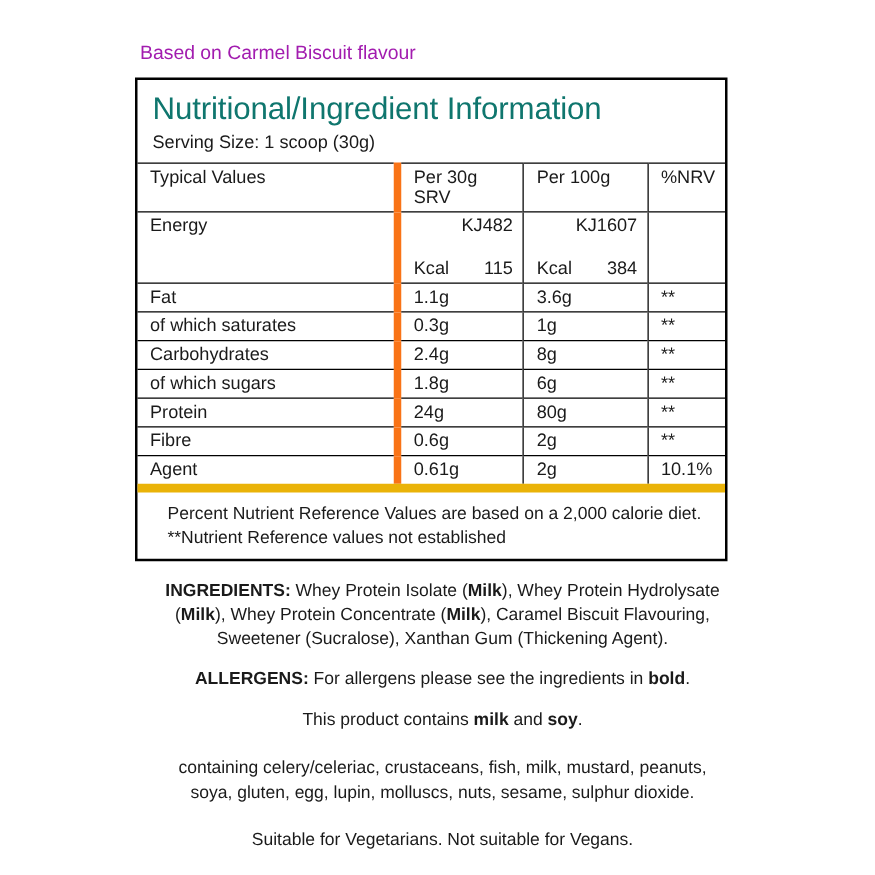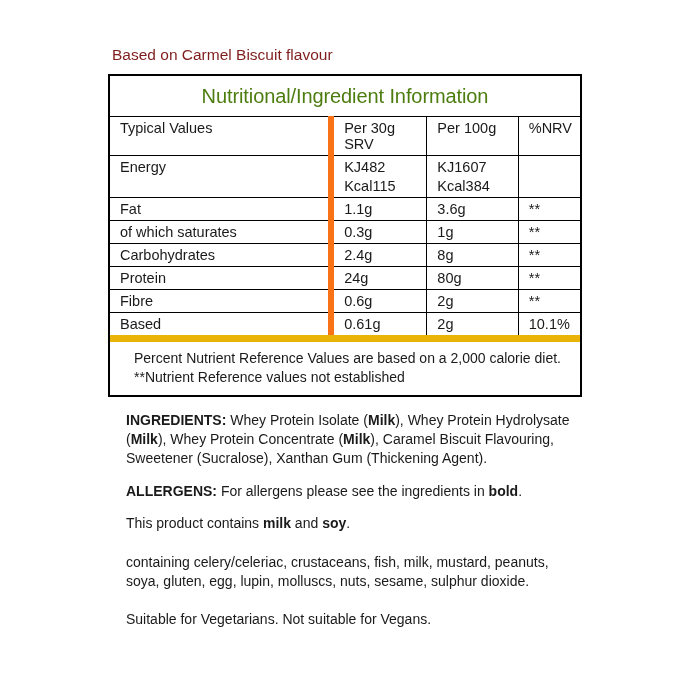--- a/index.html
+++ b/index.html
@@ -17,38 +17,37 @@
   }
   .page {
     width: 700px;
     height: 700px;
     box-sizing: border-box;
     padding: 30px 0 0 0;
     position: relative;
   }
   .based-on {
     font-size: 15.5px;
-    margin: 16px 0 10px 112px;
-    color: #7f1d1d;
+    margin: 4px 0 10px 112px;
+    color: #a21caf;
   }
   .panel {
     margin: 0 118px 0 108px;
     border: 2px solid #000;
     box-sizing: border-box;
     padding: 0;
   }
   .panel-head {
     padding: 9px 12px 8px 12px;
   }
   .panel-title {
-    font-size: 20px;
+    font-size: 25px;
     line-height: 1.15;
     letter-spacing: -0.1px;
-    color: #4d7c0f;
-    text-align: center;
+    color: #0f766e;
   }
   .serving {
     font-size: 14.5px;
     margin-top: 4px;
     color: #1a1a1a;
   }
   table.nutri {
     width: 100%;
     border-collapse: collapse;
     font-size: 14.5px;
@@ -64,56 +63,57 @@
     font-weight: normal;
   }
   .col-label { width: 50%; }
   .col-srv   { width: 21%; border-left: 6px solid #f97316; }
   .col-100   { width: 20%; border-left: 1px solid #000; }
   .col-nrv   { width: 9%;  border-left: 1px solid #000; text-align: left; }
   .num { text-align: right; }
   .energy-row td { padding-top: 4px; padding-bottom: 4px; }
   .kv {
     display: flex;
-    justify-content: flex-start;
+    justify-content: flex-end;
     align-items: baseline;
   }
-  .kv + .kv { margin-top: 3px; }
+  .kv + .kv { margin-top: 18px; gap: 28px; }
   .kv .k { text-align: left; }
   .kv .v { text-align: right; }
   .subrow td { border-top: none; padding-top: 0; }
   .nrv-cell { text-align: center; }
   .footnote {
     border-top: 7px solid #eab308;
     padding: 7px 10px 8px 24px;
     font-size: 14px;
     line-height: 1.35;
   }
   .below {
     margin: 14px 118px 0 126px;
     font-size: 14px;
     line-height: 1.38;
   }
-  .below p { margin: 0 0 13px 0; }
+  .below p { margin: 0 0 13px 0; text-align: center; }
   .below p:last-child { margin-bottom: 0; }
   .tight { margin-bottom: 0 !important; }
   b { font-weight: bold; }
   .spacer-sm { height: 6px; }
 </style>
 </head>
 <body>
 
 <div class="page">
 
   <div class="based-on">Based on Carmel Biscuit flavour</div>
 
   <div class="panel">
 
     <div class="panel-head">
       <div class="panel-title">Nutritional/Ingredient Information</div>
+      <div class="serving">Serving Size: 1 scoop (30g)</div>
     </div>
 
     <table class="nutri">
       <thead>
         <tr>
           <th class="col-label">Typical Values</th>
           <th class="col-srv">Per 30g SRV</th>
           <th class="col-100">Per 100g</th>
           <th class="col-nrv">%NRV</th>
         </tr>
@@ -158,37 +158,43 @@
           <td class="col-nrv nrv-cell">**</td>
         </tr>
 
         <tr>
           <td class="col-label">Carbohydrates</td>
           <td class="col-srv num">2.4g</td>
           <td class="col-100 num">8g</td>
           <td class="col-nrv nrv-cell">**</td>
         </tr>
 
+        <tr class="subrow">
+          <td class="col-label">of which sugars</td>
+          <td class="col-srv num">1.8g</td>
+          <td class="col-100 num">6g</td>
+          <td class="col-nrv nrv-cell">**</td>
+        </tr>
 
         <tr>
           <td class="col-label">Protein</td>
           <td class="col-srv num">24g</td>
           <td class="col-100 num">80g</td>
           <td class="col-nrv nrv-cell">**</td>
         </tr>
 
         <tr>
           <td class="col-label">Fibre</td>
           <td class="col-srv num">0.6g</td>
           <td class="col-100 num">2g</td>
           <td class="col-nrv nrv-cell">**</td>
         </tr>
 
         <tr>
-          <td class="col-label">Based</td>
+          <td class="col-label">Agent</td>
           <td class="col-srv num">0.61g</td>
           <td class="col-100 num">2g</td>
           <td class="col-nrv">10.1%</td>
         </tr>
       </tbody>
     </table>
 
     <div class="footnote">
       <div>Percent Nutrient Reference Values are based on a 2,000 calorie diet.</div>
       <div>**Nutrient Reference values not established</div>

